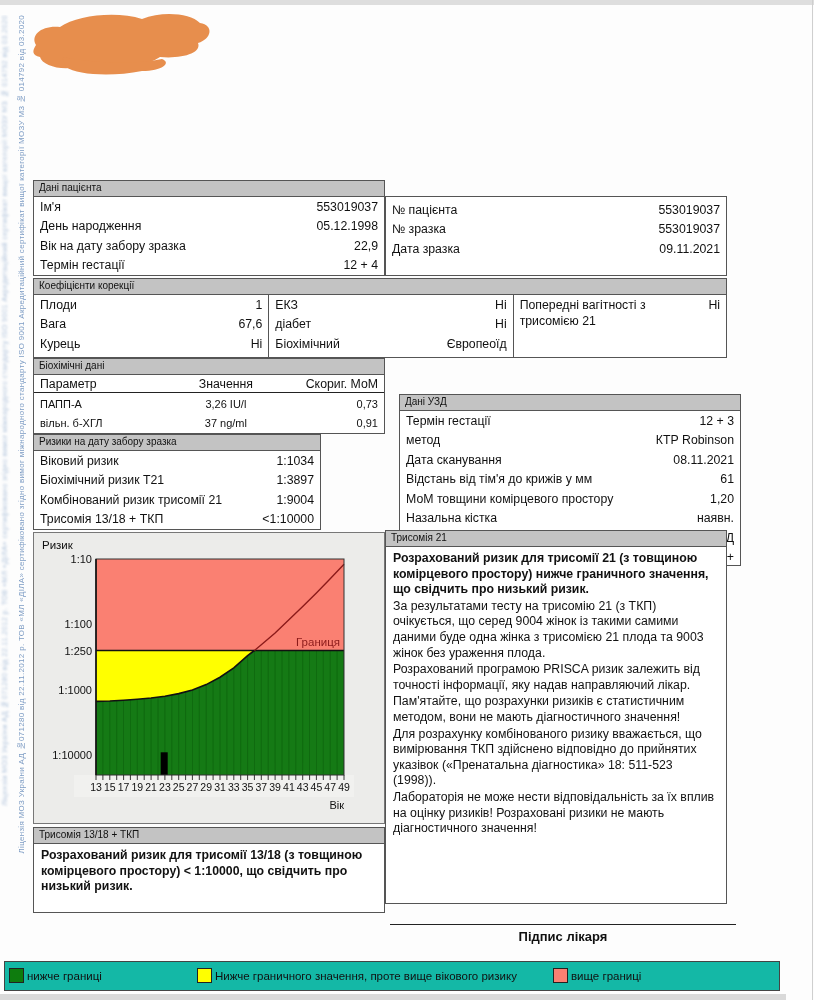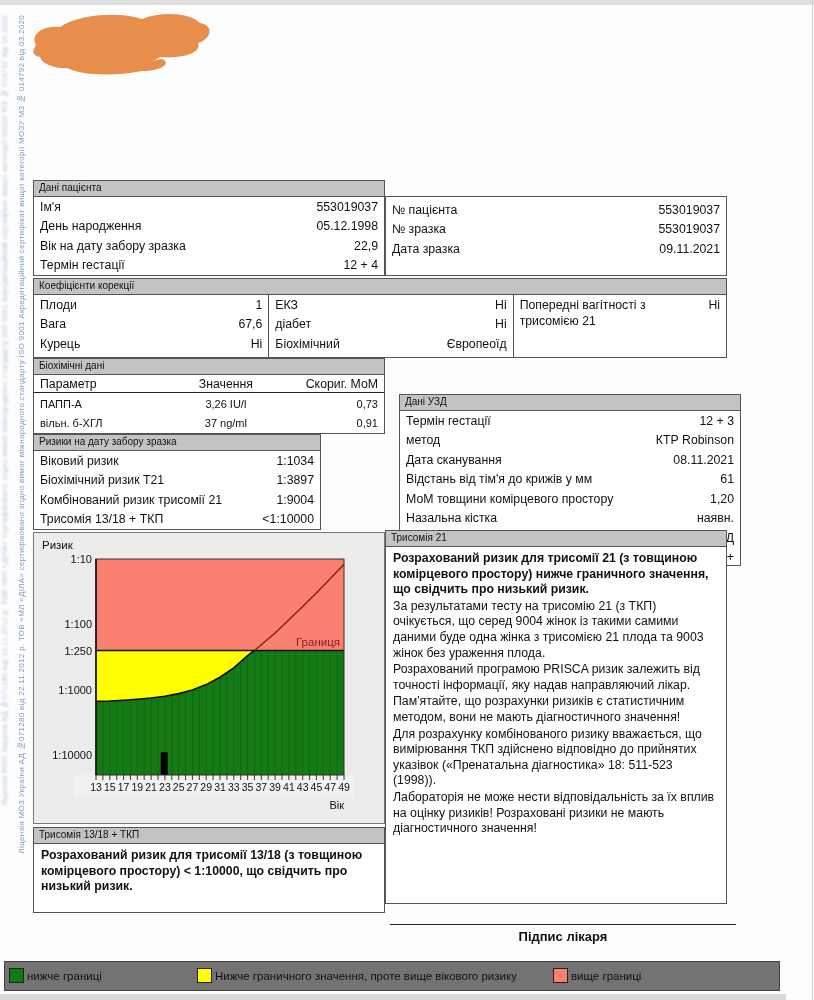--- a/index.html
+++ b/index.html
@@ -40,21 +40,21 @@
   .txtblock .boldp{font-weight:bold;}
 
   .chart-panel{position:absolute;left:33px;top:532px;width:352px;height:292px;
                background:#ececea;border:1.2px solid #777;box-sizing:border-box;}
 
   .sigline{position:absolute;left:390px;top:924px;width:346px;border-top:1.6px solid #222;}
   .siglabel{position:absolute;left:390px;top:929px;width:346px;text-align:center;
             font-weight:bold;font-size:13px;}
 
   .legendbar{position:absolute;left:4px;top:961px;width:776px;height:30px;
-             border:1.5px solid #444;background:#737373;box-sizing:border-box;}
+             border:1.5px solid #444;background:#14b8a6;box-sizing:border-box;}
   .legenditem{position:absolute;top:6px;display:flex;align-items:center;font-size:11.5px;}
   .swatch{width:15px;height:15px;border:1px solid #222;margin-right:3px;box-sizing:border-box;}
 
   .blob{position:absolute;}
 </style>
 </head>
 <body>
 
 <div class="page">
 

